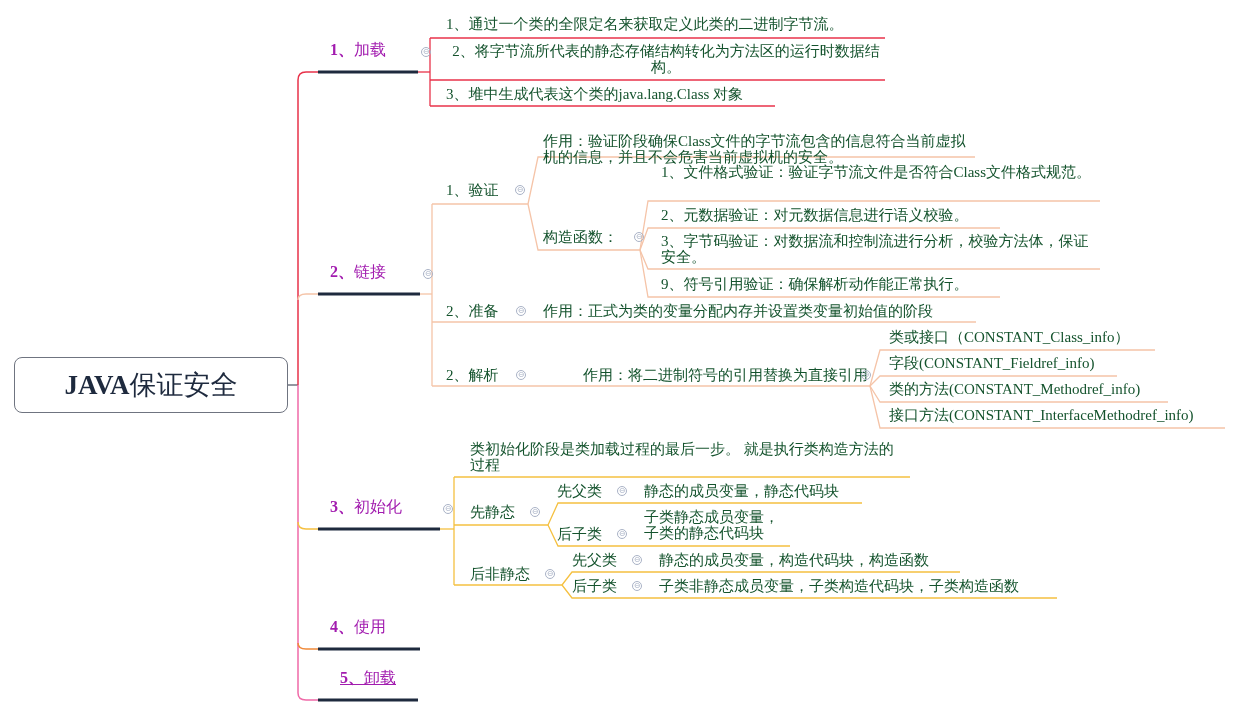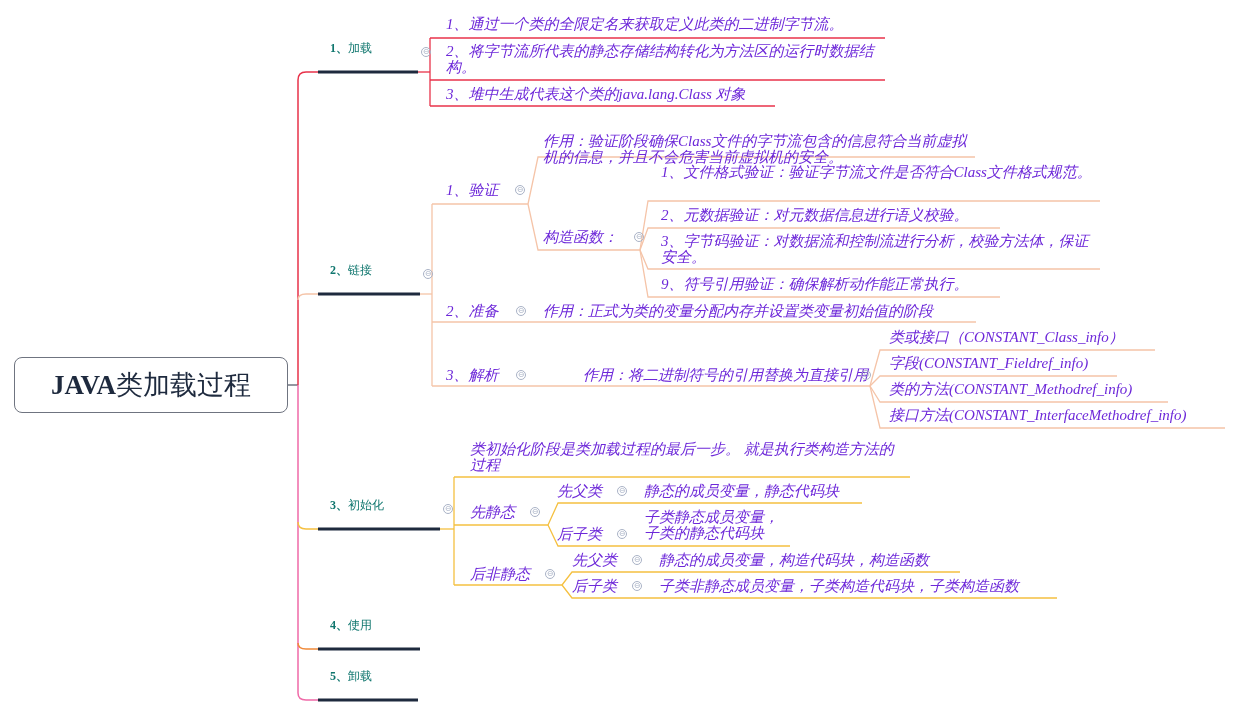--- a/index.html
+++ b/index.html
@@ -1,26 +1,26 @@
 <!DOCTYPE html>
 <html><head>
 <meta charset="utf-8">
 <style>
   html, body { margin:0; padding:0; background:#ffffff; }
   body { width:1240px; height:716px; position:relative; overflow:hidden;
          font-family: "Liberation Serif", "DejaVu Serif", serif; color:#2b2b2b; }
   svg.lines { position:absolute; left:0; top:0; width:1240px; height:716px; pointer-events:none; }
-  .t { position:absolute; font-size:15px; line-height:16px; white-space:nowrap; color:#6d28d9;font-style:italic; }
+  .t { position:absolute; font-size:15px; line-height:16px; white-space:nowrap; color:#14532d; }
   .t.wrap { white-space:normal; }
   .root { position:absolute; left:14px; top:357px; width:274px; height:56px; box-sizing:border-box;
           border:1.5px solid #6f7480; border-radius:8px; background:#fff;
           display:flex; align-items:center; justify-content:center;
           font-size:27px; font-weight:bold; color:#1e2a3e; }
   .root .cn { font-weight:normal; }
-  .main { position:absolute; font-size:12px; font-weight:bold; color:#0f766e; white-space:nowrap; }
+  .main { position:absolute; font-size:16px; font-weight:bold; color:#a21caf; white-space:nowrap; }
   .main .cn { font-weight:normal; }
   .col { position:absolute; width:10px; height:10px; box-sizing:border-box; border:1px solid #a9b2c6;
          border-radius:50%; font-size:8px; line-height:7px; text-align:center; color:#a9b2c6;
          font-family:"DejaVu Sans", sans-serif; cursor:pointer; }
 </style>
 </head>
 <body>
 
 <svg class="lines" viewBox="0 0 1240 716">
 
@@ -75,29 +75,29 @@
 
   <path d="M548 525 L558 503 L862 503" stroke="#f5c040" stroke-width="1.3" fill="none"></path>
   <path d="M548 525 L558 546 L790 546" stroke="#f5c040" stroke-width="1.3" fill="none"></path>
 
   <path d="M562 585 L572 572 L960 572" stroke="#f5c040" stroke-width="1.3" fill="none"></path>
   <path d="M562 585 L572 598 L1057 598" stroke="#f5c040" stroke-width="1.3" fill="none"></path>
 </svg>
 
 <div class="root">
   <span>JAVA</span>
-    <span class="cn">类加载过程</span>
+    <span class="cn">保证安全</span>
 </div>
 
 <div class="main" style="left:330px; top:40px;">
   <span>1、</span><span class="cn">加载</span>
 </div>
 <div class="col" style="left:421px; top:47px;">⊖</div>
 <div class="t" style="left:446px; top:16px;">1、通过一个类的全限定名来获取定义此类的二进制字节流。</div>
-<div class="t wrap" style="left:446px; top:43px; width:440px;">2、将字节流所代表的静态存储结构转化为方法区的运行时数据结构。</div>
+<div class="t wrap" style="left:446px; top:43px; width:440px;text-align:center;">2、将字节流所代表的静态存储结构转化为方法区的运行时数据结构。</div>
 <div class="t" style="left:446px; top:86px;">3、堆中生成代表这个类的java.lang.Class 对象</div>
 
 <div class="main" style="left:330px; top:262px;">
   <span>2、</span><span class="cn">链接</span>
 </div>
 <div class="col" style="left:423px; top:269px;">⊖</div>
 
 <div class="t" style="left:446px; top:182px;">1、验证</div>
 <div class="col" style="left:515px; top:185px;">⊖</div>
 <div class="t wrap" style="left:543px; top:133px; width:425px;">作用：验证阶段确保Class文件的字节流包含的信息符合当前虚拟机的信息，并且不会危害当前虚拟机的安全。</div>
@@ -105,21 +105,21 @@
 <div class="col" style="left:634px; top:232px;">⊖</div>
 <div class="t wrap" style="left:661px; top:164px; width:440px;">1、文件格式验证：验证字节流文件是否符合Class文件格式规范。</div>
 <div class="t" style="left:661px; top:207px;">2、元数据验证：对元数据信息进行语义校验。</div>
 <div class="t wrap" style="left:661px; top:233px; width:440px;">3、字节码验证：对数据流和控制流进行分析，校验方法体，保证安全。</div>
 <div class="t" style="left:661px; top:276px;">9、符号引用验证：确保解析动作能正常执行。</div>
 
 <div class="t" style="left:446px; top:303px;">2、准备</div>
 <div class="col" style="left:516px; top:306px;">⊖</div>
 <div class="t" style="left:543px; top:303px;">作用：正式为类的变量分配内存并设置类变量初始值的阶段</div>
 
-<div class="t" style="left:446px; top:367px;">3、解析</div>
+<div class="t" style="left:446px; top:367px;">2、解析</div>
 <div class="col" style="left:516px; top:370px;">⊖</div>
 <div class="t" style="left:543px; top:367px;margin-left:40px;">作用：将二进制符号的引用替换为直接引用</div>
 <div class="col" style="left:861px; top:370px;">⊖</div>
 <div class="t" style="left:889px; top:329px;">类或接口（CONSTANT_Class_info）</div>
 <div class="t" style="left:889px; top:355px;">字段(CONSTANT_Fieldref_info)</div>
 <div class="t" style="left:889px; top:381px;">类的方法(CONSTANT_Methodref_info)</div>
 <div class="t" style="left:889px; top:407px;">接口方法(CONSTANT_InterfaceMethodref_info)</div>
 
 <div class="main" style="left:330px; top:497px;">
   <span>3、</span><span class="cn">初始化</span>
@@ -142,15 +142,15 @@
 <div class="col" style="left:632px; top:555px;">⊖</div>
 <div class="t" style="left:659px; top:552px;">静态的成员变量，构造代码块，构造函数</div>
 <div class="t" style="left:572px; top:578px;">后子类</div>
 <div class="col" style="left:632px; top:581px;">⊖</div>
 <div class="t" style="left:659px; top:578px;">子类非静态成员变量，子类构造代码块，子类构造函数</div>
 
 <div class="main" style="left:330px; top:617px;">
   <span>4、</span><span class="cn">使用</span>
 </div>
 
-<div class="main" style="left:330px; top:668px;">
+<div class="main" style="left:340px; top:668px;text-decoration:underline;">
   <span>5、</span><span class="cn">卸载</span>
 </div>
 
 </body></html>

